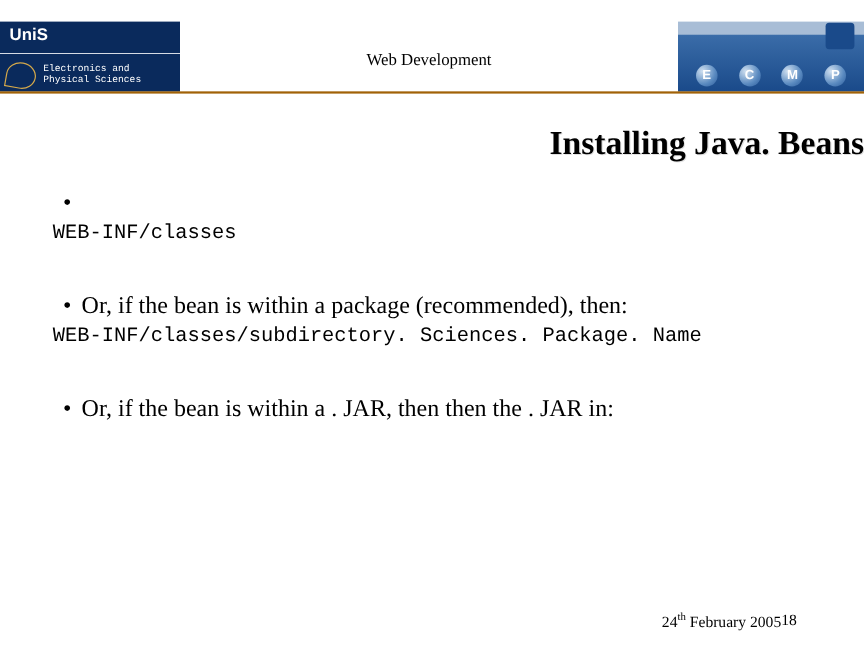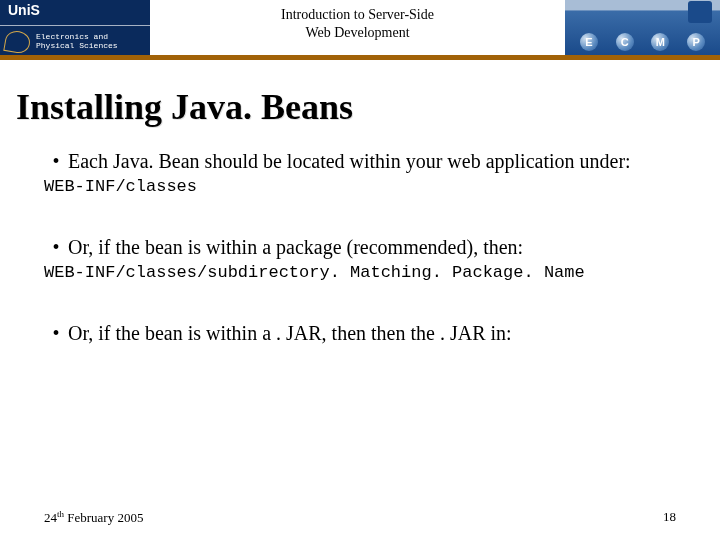--- a/index.html
+++ b/index.html
@@ -8,21 +8,22 @@
     height: 540px;
     background: #fff;
     font-family: "Times New Roman", Times, serif;
     position: relative;
     overflow: hidden;
   }
   .header {
     display: flex;
     height: 60px;
     align-items: stretch;
-    border-bottom: 5px solid #a16207;
+    border-bottom: 2px solid #a16207;
+    margin-top: 18px;
   }
   .logo-left {
     width: 150px;
     background: linear-gradient(to bottom, #0a2a5c 0%, #0a2a5c 45%, #fff 46%, #0a2a5c 47%, #0a2a5c 100%);
     color: #fff;
     position: relative;
   }
   .logo-left .unis {
     position: absolute;
     top: 2px; left: 8px;
@@ -77,22 +78,22 @@
     border-radius: 50%;
     background: radial-gradient(circle at 30% 30%, #d0e0f0, #5a8ac0 60%, #2a5a9a);
     color: #fff;
     font-family: Arial, sans-serif;
     font-size: 11px;
     font-weight: bold;
     text-align: center;
     line-height: 18px;
   }
   .slide-title {
-    text-align: left;
-    font-size: 36px;
+    text-align: right;
+    font-size: 28px;
     font-weight: bold;
     color: #000;
     text-shadow: 1px 1px 0 rgba(0,0,0,0.12);
     margin: 26px 0 22px 16px;
   }
   .content {
     padding: 0 44px;
   }
   .bullet {
     font-size: 20px;
@@ -107,70 +108,69 @@
   }
   .code {
     font-family: "Courier New", Courier, monospace;
     font-size: 17px;
     margin-bottom: 40px;
     color: #000;
   }
   .footer {
     position: absolute;
     bottom: 14px;
-    left: 0; right: 0;
+    left: 0; right: 12px;
     display: flex;
-    justify-content: space-between;
+    justify-content: flex-end;
     padding: 0 44px;
     font-size: 13px;
   }
   .footer .sup { font-size: 9px; vertical-align: super; }
 </style>
 </head>
 <body>
 
 <div class="header">
   <div class="logo-left">
     <div class="unis">UniS</div>
     <div class="swirl"></div>
     <div class="dept">
       <span>Electronics and</span><br>
       <span>Physical Sciences</span>
     </div>
   </div>
   <div class="header-title">
-    <span>Introduction to Server-Side</span><br>
+    <br>
     <span>Web Development</span>
   </div>
   <div class="logo-right">
     <div class="emblem"></div>
     <div class="letters">
       <div class="ball">E</div>
       <div class="ball">C</div>
       <div class="ball">M</div>
       <div class="ball">P</div>
     </div>
   </div>
 </div>
 
 <h1 class="slide-title">Installing Java. Beans</h1>
 
 <div class="content">
 
   <div class="bullet">
     <span class="dot">•</span>
-    <span>Each Java. Bean should be located within your web application under:</span>
   </div>
   <div class="code">WEB-INF/classes</div>
 
   <div class="bullet">
     <span class="dot">•</span>
     <span>Or, if the bean is within a package (recommended), then:</span>
   </div>
-  <div class="code">WEB-INF/classes/subdirectory. Matching. Package. Name</div>
+  <div class="code">WEB-INF/classes/subdirectory. Sciences. Package. Name</div>
 
   <div class="bullet">
     <span class="dot">•</span>
     <span>Or, if the bean is within  a . JAR, then then the . JAR in:</span>
   </div>
 
 </div>
 
 <div class="footer">
   <div>

